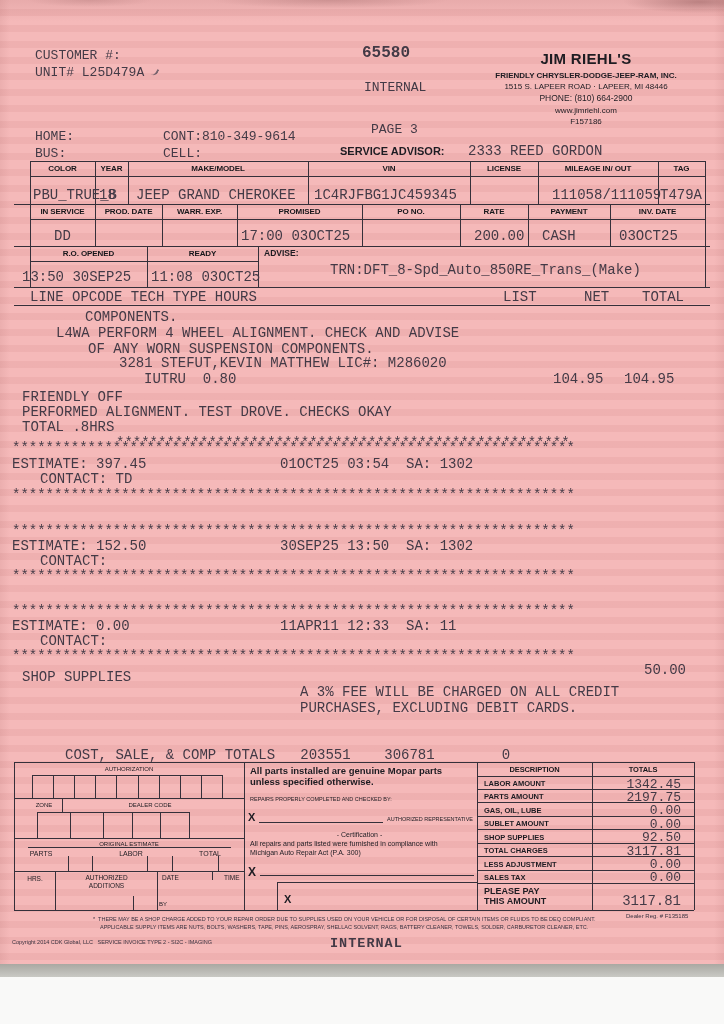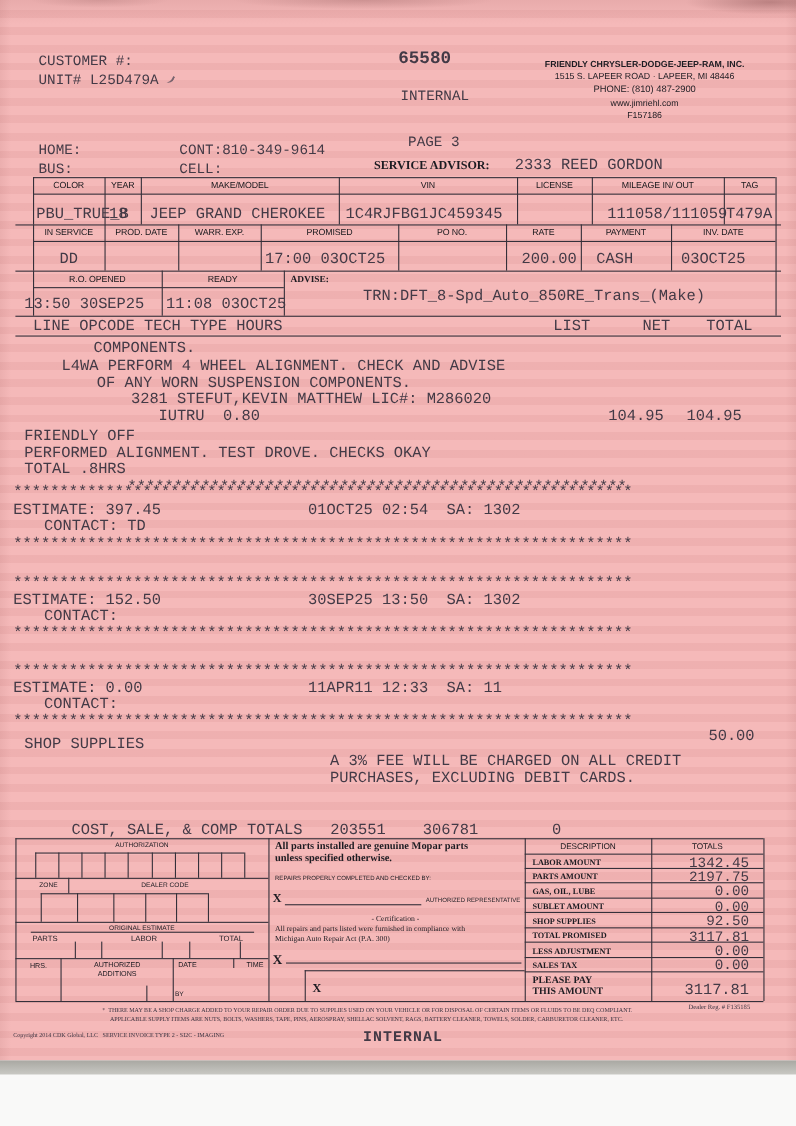--- a/index.html
+++ b/index.html
@@ -14,22 +14,22 @@
       linear-gradient(90deg, rgba(120,50,50,.08), rgba(120,50,50,0) 10px),
       linear-gradient(270deg, rgba(120,50,50,.08), rgba(120,50,50,0) 10px),
       repeating-linear-gradient(180deg, rgba(175,85,85,0) 0px, rgba(175,85,85,0) 9px, rgba(175,85,85,.09) 9px, rgba(175,85,85,.09) 16px),
       #f5b9b9;}
   .edge{position:absolute;left:0;top:964px;width:724px;height:13px;background:linear-gradient(180deg,#a9a8a2,#c9c9c4)}
   .below{position:absolute;left:0;top:977px;width:724px;height:47px;background:#f9f9f8}
   .t{position:absolute;white-space:pre}
   .mono{font-family:"Liberation Mono","DejaVu Sans Mono",monospace;font-size:14px;line-height:15px;color:#433a46}
   .m13{font-size:13px}
   .b{font-weight:bold}
-  .sans{font-family:Liberation Serif, serif;color:#1d1c22}
-  .cl{font-family:"Liberation Sans",sans-serif;font-weight:normal;font-size:8px;letter-spacing:-0.1px;color:#17171b;text-align:center}
+  .sans{font-family:Liberation Sans, sans-serif;color:#1d1c22}
+  .cl{font-family:"Liberation Sans",sans-serif;font-weight:bold;font-size:8px;letter-spacing:-0.1px;color:#17171b;text-align:center}
   .tiny{font-family:"Liberation Sans",sans-serif;font-size:6px;color:#1d1c22}
   .hl{position:absolute;height:1.4px;background:#35303a}
   .vl{position:absolute;width:1.4px;background:#35303a}
   .ctr{text-align:center}
   .rt{text-align:right}
   .pen-mark{position:absolute;left:151px;top:68px;width:5px;height:8px;border-right:2px solid #5a4f5c;border-radius:0 0 6px 0;transform:rotate(25deg);opacity:.8}
   .dealer{position:absolute;left:452px;top:50px;width:268px;text-align:center;color:#1d1c22}
   .dealer .nm{font-size:15px;font-weight:bold;letter-spacing:.3px}
   .dealer .d2{font-size:8px;font-weight:bold;margin-top:4px}
   .dealer .d3{font-size:8px;margin-top:2px}
@@ -45,23 +45,24 @@
 
   <div class="t mono m13" style="left:35px;top:48px">CUSTOMER #:</div>
   <div class="t mono m13" style="left:35px;top:65px">UNIT# L25D479A</div>
   <div class="pen-mark"></div>
 
   <div class="t mono b" style="left:362px;top:46px;font-size:16px">65580</div>
   <div class="t mono m13" style="left:364px;top:80px">INTERNAL</div>
   <div class="t mono m13" style="left:371px;top:122px">PAGE 3</div>
 
   <div class="dealer">
+    <div class="nm">JIM RIEHL'S</div>
     <div class="d2">FRIENDLY CHRYSLER-DODGE-JEEP-RAM, INC.</div>
     <div class="d3">1515 S. LAPEER ROAD  ·  LAPEER, MI 48446</div>
-    <div class="d4">PHONE: (810) 487-2900</div>
+    <div class="d4">PHONE: (810) 664-2900</div>
     <div class="d5">www.jimriehl.com</div>
     <div class="d6">F157186</div>
   </div>
 
   <div class="t mono m13" style="left:35px;top:129px">HOME:</div>
   <div class="t mono m13" style="left:163px;top:129px">CONT:810-349-9614</div>
   <div class="t mono m13" style="left:35px;top:146px">BUS:</div>
   <div class="t mono m13" style="left:163px;top:146px">CELL:</div>
   <div class="t sans b" style="left:340px;top:145px;font-size:11px">SERVICE ADVISOR:</div>
   <div class="t mono" style="left:468px;top:144px">2333 REED GORDON</div>
@@ -142,21 +143,21 @@
   <div class="t mono" style="left:144px;top:372px">IUTRU  0.80</div>
   <div class="t mono" style="left:553px;top:372px">104.95</div>
   <div class="t mono" style="left:624px;top:372px">104.95</div>
   <div class="t mono" style="left:22px;top:390px">FRIENDLY OFF</div>
   <div class="t mono" style="left:22px;top:405px">PERFORMED ALIGNMENT. TEST DROVE. CHECKS OKAY</div>
   <div class="t mono" style="left:22px;top:420px">TOTAL .8HRS</div>
   <div class="t mono" style="left:116px;top:436px">******************************************************</div>
 
   <div class="t mono" style="left:12px;top:441px">*******************************************************************</div>
   <div class="t mono" style="left:12px;top:457px">ESTIMATE: 397.45</div>
-  <div class="t mono" style="left:280px;top:457px">01OCT25 02:54  SA: 1302</div>
+  <div class="t mono" style="left:280px;top:457px">01OCT25 03:54  SA: 1302</div>
   <div class="t mono" style="left:40px;top:472px">CONTACT: TD</div>
   <div class="t mono" style="left:12px;top:488px">*******************************************************************</div>
 
   <div class="t mono" style="left:12px;top:524px">*******************************************************************</div>
   <div class="t mono" style="left:12px;top:539px">ESTIMATE: 152.50</div>
   <div class="t mono" style="left:280px;top:539px">30SEP25 13:50  SA: 1302</div>
   <div class="t mono" style="left:40px;top:554px">CONTACT:</div>
   <div class="t mono" style="left:12px;top:569px">*******************************************************************</div>
 
   <div class="t mono" style="left:12px;top:604px">*******************************************************************</div>
@@ -256,21 +257,21 @@
   <div class="t sans b" style="left:484px;top:779px;font-size:7.5px">LABOR AMOUNT</div>
   <div class="t mono rt" style="left:560px;top:776.5px;width:121px;font-size:13px">1342.45</div>
   <div class="t sans b" style="left:484px;top:792px;font-size:7.5px">PARTS AMOUNT</div>
   <div class="t mono rt" style="left:560px;top:789.5px;width:121px;font-size:13px">2197.75</div>
   <div class="t sans b" style="left:484px;top:805.5px;font-size:7.5px">GAS, OIL, LUBE</div>
   <div class="t mono rt" style="left:560px;top:803px;width:121px;font-size:13px">0.00</div>
   <div class="t sans b" style="left:484px;top:819px;font-size:7.5px">SUBLET AMOUNT</div>
   <div class="t mono rt" style="left:560px;top:816.5px;width:121px;font-size:13px">0.00</div>
   <div class="t sans b" style="left:484px;top:832.5px;font-size:7.5px">SHOP SUPPLIES</div>
   <div class="t mono rt" style="left:560px;top:830px;width:121px;font-size:13px">92.50</div>
-  <div class="t sans b" style="left:484px;top:846px;font-size:7.5px">TOTAL PROMISED</div>
+  <div class="t sans b" style="left:484px;top:846px;font-size:7.5px">TOTAL CHARGES</div>
   <div class="t mono rt" style="left:560px;top:843.5px;width:121px;font-size:13px">3117.81</div>
   <div class="t sans b" style="left:484px;top:859.5px;font-size:7.5px">LESS ADJUSTMENT</div>
   <div class="t mono rt" style="left:560px;top:857px;width:121px;font-size:13px">0.00</div>
   <div class="t sans b" style="left:484px;top:872.5px;font-size:7.5px">SALES TAX</div>
   <div class="t mono rt" style="left:560px;top:870px;width:121px;font-size:13px">0.00</div>
 
   <div class="t sans b" style="left:484px;top:886px;font-size:9px">PLEASE PAY</div>
   <div class="t sans b" style="left:484px;top:896px;font-size:9px">THIS AMOUNT</div>
   <div class="t mono rt" style="left:560px;top:894px;width:121px">3117.81</div>
 

